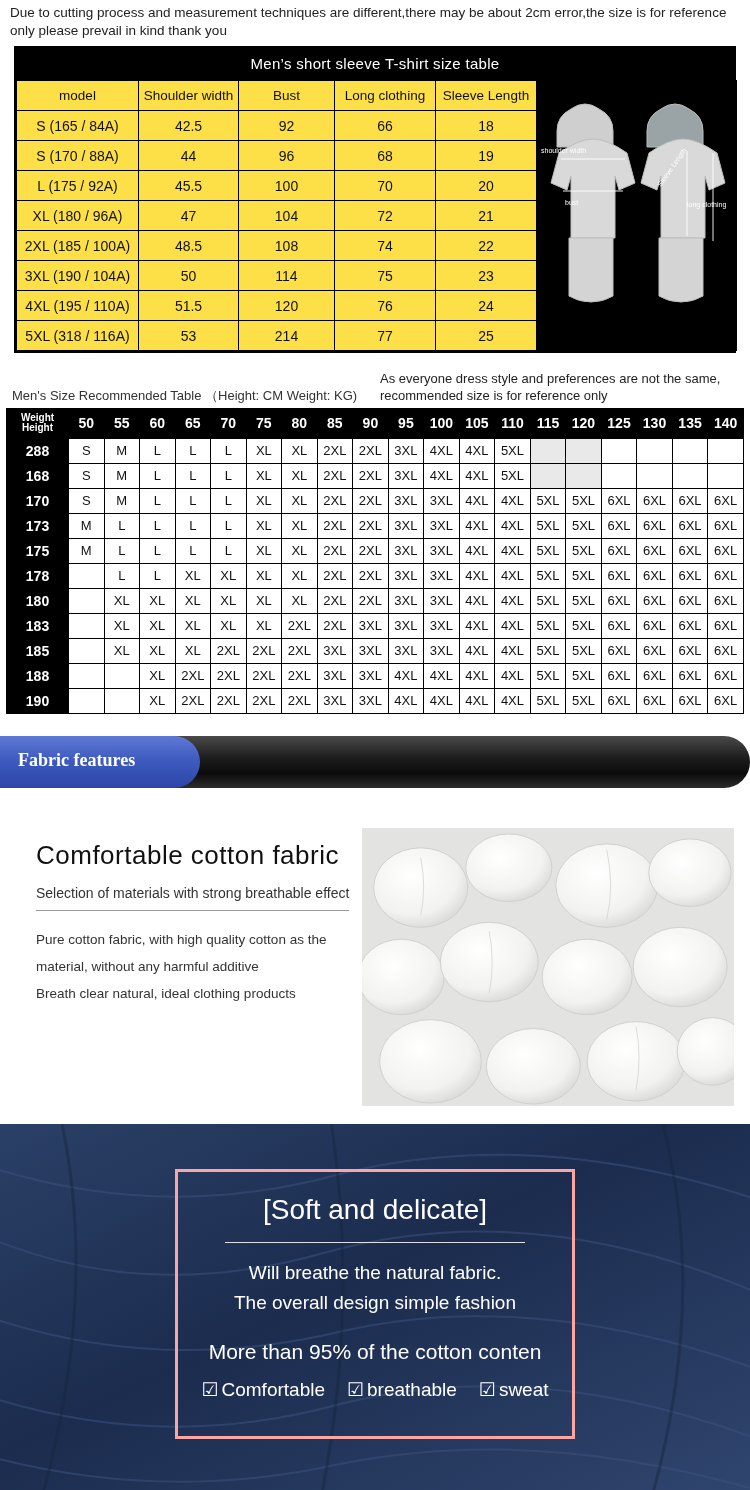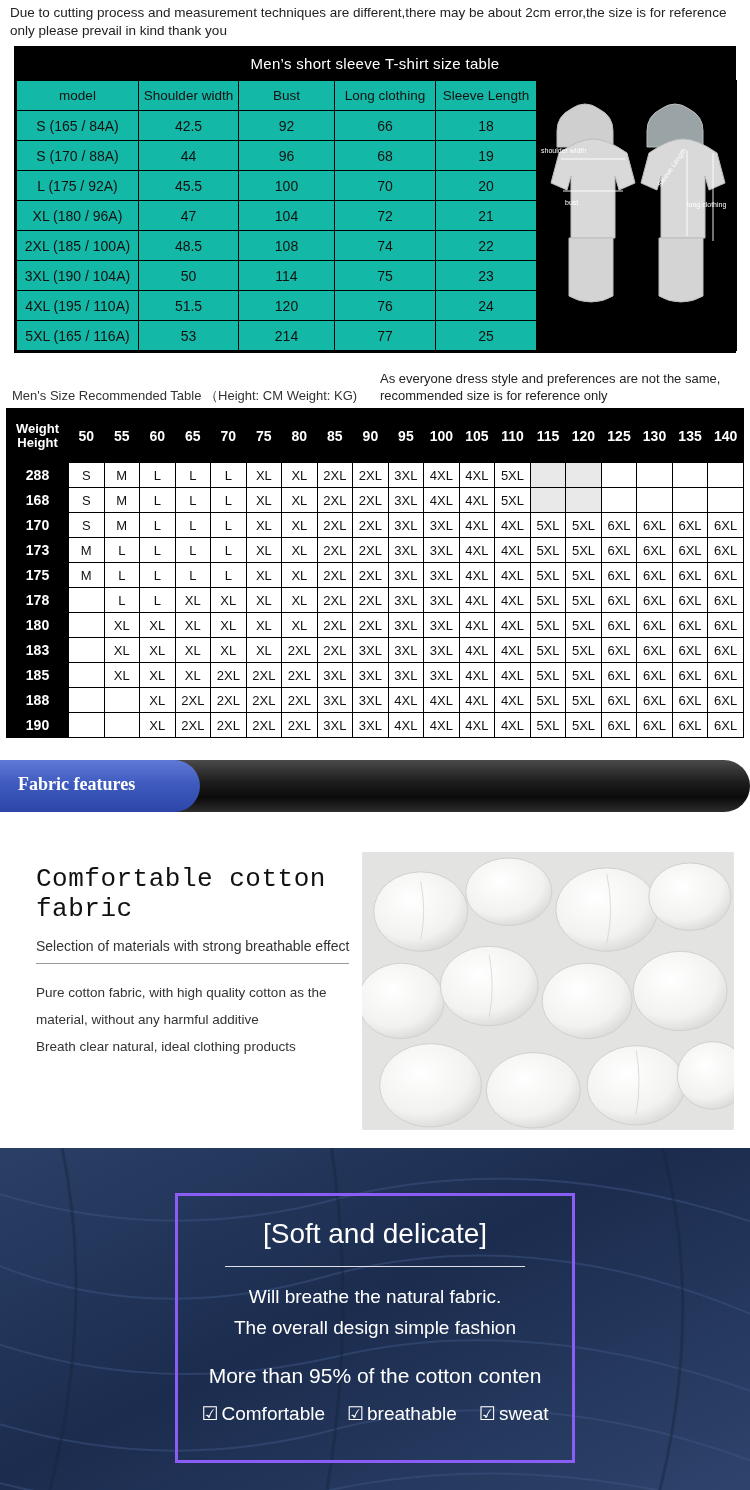--- a/index.html
+++ b/index.html
@@ -41,21 +41,21 @@
     width: 520px;
     table-layout: fixed;
   }
   table.sizetbl td {
     border: 1px solid #000;
     text-align: center;
     font-size: 14px;
     height: 30px;
     padding: 0 2px;
     color: #111;
-    background: #14b8a6;
+    background: #fde047;
   }
   table.sizetbl tr.hdr td { font-size: 13.5px; }
   table.sizetbl td.c0 { width: 122px; }
   table.sizetbl td.c1 { width: 100px; }
   table.sizetbl td.c2 { width: 96px; }
   table.sizetbl td.c3 { width: 101px; }
   table.sizetbl td.c4 { width: 101px; }
 
   .illus {
     flex: 1;
@@ -102,23 +102,23 @@
     padding: 0;
     color: #111;
   }
   table.rectbl thead th {
     background: #000;
     color: #fff;
     font-weight: bold;
     font-size: 14px;
   }
   table.rectbl thead th.corner {
-    font-size: 13px;
+    font-size: 10px;
     line-height: 1.05;
-    padding: 13px 0;
+    padding: 4px 0;
   }
   table.rectbl tbody td.rowhdr {
     background: #000; color: #fff; font-weight: bold; font-size: 14px;
   }
   table.rectbl col.firstcol { width: 62px; }
   table.rectbl td.grey { background: #e9e9e9; }
 
   
   .banner {
     margin-top: 18px;
@@ -154,21 +154,21 @@
     margin-top: 36px;
     display: flex;
     padding: 0 0 0 0;
     height: 278px;
   }
   .cotton-left {
     width: 358px;
     padding: 12px 0 0 36px;
   }
   .cotton-h1 {
-    font-family: Liberation Mono, monospace;
+    font-family: Liberation Sans, sans-serif;
     font-size: 26px;
     color: #111;
     letter-spacing: .5px;
   }
   .cotton-sub {
     margin-top: 14px;
     font-size: 14px;
     color: #333;
     padding-bottom: 9px;
     border-bottom: 1px solid #999;
@@ -197,21 +197,21 @@
     height: 368px;
     position: relative;
     overflow: hidden;
     background: #1f3358;
   }
   .denim svg.bg { position: absolute; inset: 0; width: 750px; height: 368px; }
   .denim-box {
     position: absolute;
     left: 175px; top: 45px;
     width: 400px; height: 270px;
-    border: 3px solid #8b5cf6;
+    border: 3px solid #fca5a5;
     text-align: center;
     color: #fff;
   }
   .denim-t1 {
     font-size: 28px;
     margin-top: 22px;
     font-family: "Liberation Sans", sans-serif;
     font-weight: normal;
   }
   .denim-rule {
@@ -291,21 +291,21 @@
               <td class="c4">23</td>
             </tr>
             <tr>
               <td class="c0">4XL (195 / 110A)</td>
               <td class="c1">51.5</td>
               <td class="c2">120</td>
               <td class="c3">76</td>
               <td class="c4">24</td>
             </tr>
             <tr>
-              <td class="c0">5XL (165 / 116A)</td>
+              <td class="c0">5XL (318 / 116A)</td>
               <td class="c1">53</td>
               <td class="c2">214</td>
               <td class="c3">77</td>
               <td class="c4">25</td>
             </tr>
           </tbody>
       </table>
       <div class="illus">
         <svg width="200" height="250" viewBox="0 0 200 250">
 

